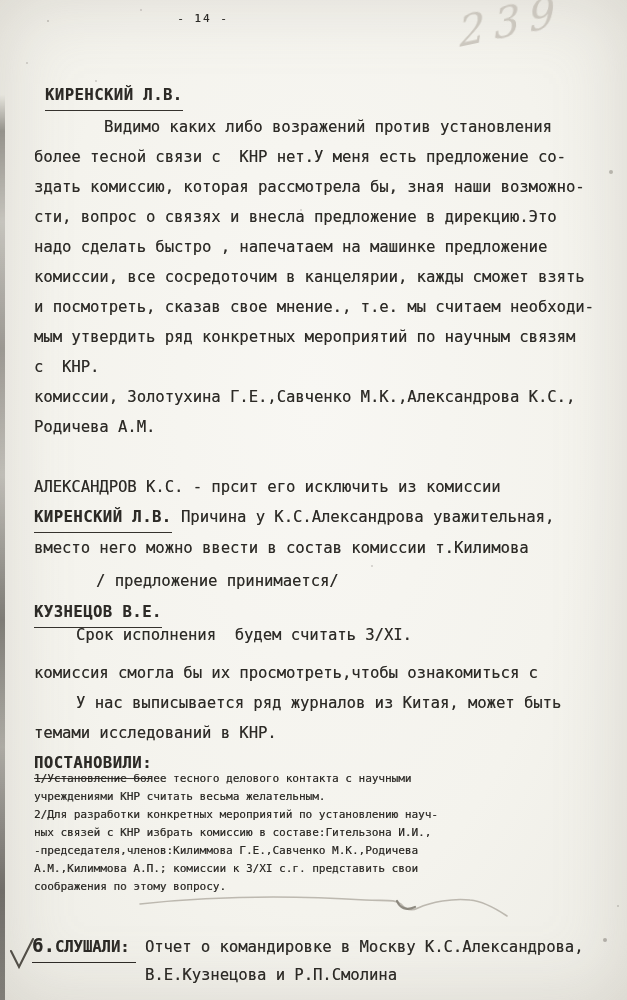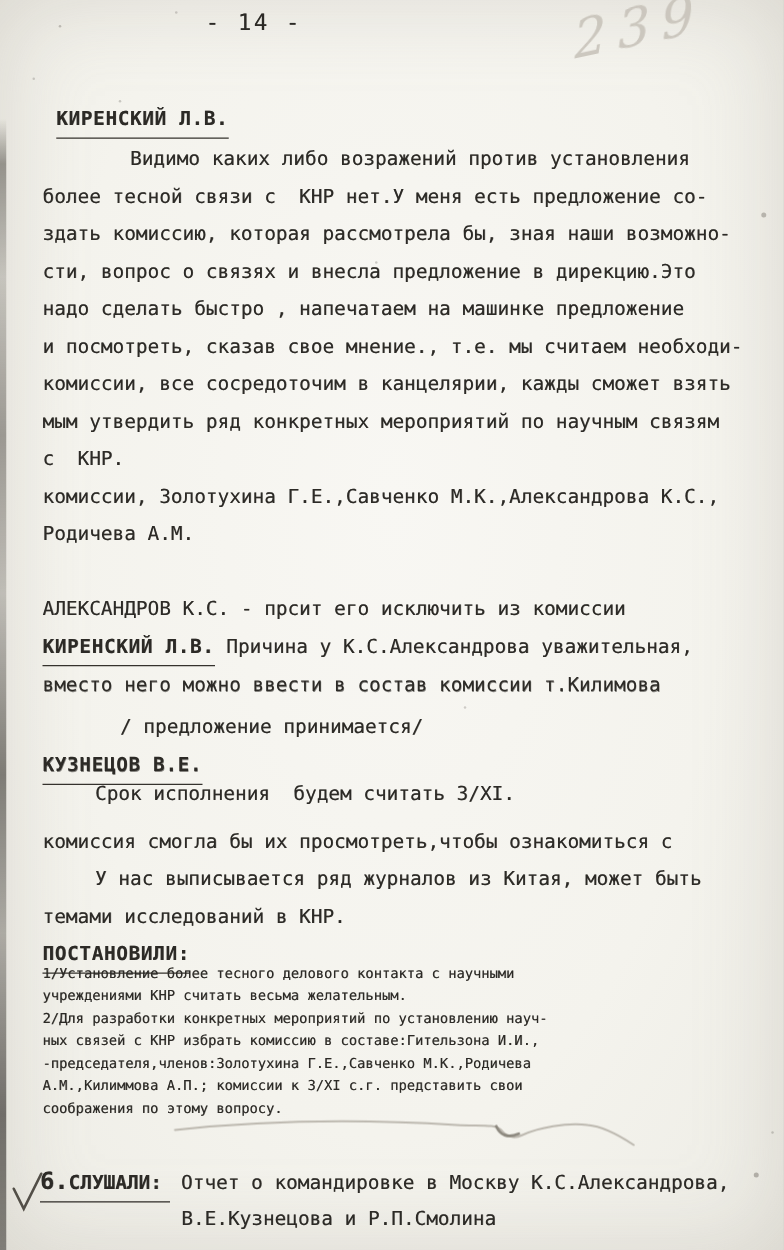--- a/index.html
+++ b/index.html
@@ -27,21 +27,21 @@
   .hd{
     font-weight:bold;
     letter-spacing:0.5px;
     display:inline-block;
     border-bottom:1.6px solid #35322d;
     padding-bottom:0px;
   }
   .res .tl{ font-size:11px; line-height:18px; }
   .pagenum{
     position:absolute; top:6px; left:158px; width:90px;
-    text-align:center; font-size:18px; letter-spacing:2px;
+    text-align:center; font-size:11px; letter-spacing:2px;
     line-height:26px;
   }
   .pencil{
     position:absolute; top:-4px; left:458px;
     font-family:"DejaVu Serif", serif;
     font-style:italic;
     font-size:42px;
     letter-spacing:9px;
     color:#c6c1b8;
     transform:rotate(-12deg) skewX(-10deg);
@@ -104,22 +104,22 @@
     <div class="blk" style="left:45px;top:80px;">
       <span class="hd tl">КИРЕНСКИЙ Л.В.</span>
     </div>
 
     <div class="blk" style="left:34px;top:112px;">
       <div class="tl ind70">Видимо каких либо возражений против установления</div>
       <div class="tl">более тесной связи с  КНР нет.У меня есть предложение со-</div>
       <div class="tl">здать комиссию, которая рассмотрела бы, зная наши возможно-</div>
       <div class="tl">сти, вопрос о связях и внесла предложение в дирекцию.Это</div>
       <div class="tl">надо сделать быстро , напечатаем на машинке предложение</div>
+      <div class="tl">комиссии, все сосредоточим в канцелярии, кажды сможет взять</div>
       <div class="tl">и посмотреть, сказав свое мнение., т.е. мы считаем необходи-</div>
-      <div class="tl">комиссии, все сосредоточим в канцелярии, кажды сможет взять</div>
       <div class="tl">мым утвердить ряд конкретных мероприятий по научным связям</div>
       <div class="tl">с  КНР.</div>
     </div>
 
     <div class="blk" style="left:34px;top:382px;">
       <div class="tl">комиссии, Золотухина Г.Е.,Савченко М.К.,Александрова К.С.,</div>
       <div class="tl">Родичева А.М.</div>
     </div>
 
     <div class="blk" style="left:34px;top:472px;">
@@ -149,21 +149,21 @@
     </div>
 
     <div class="blk" style="left:34px;top:748px;">
       <span class="hd tl">ПОСТАНОВИЛИ:</span>
     </div>
     <div class="blk res" style="left:34px;top:770px;">
       <div class="tl">1/Установление более тесного делового контакта с научными</div>
       <div class="tl">учреждениями КНР считать весьма желательным.</div>
       <div class="tl">2/Для разработки конкретных мероприятий по установлению науч-</div>
       <div class="tl">ных связей с КНР избрать комиссию в составе:Гительзона И.И.,</div>
-      <div class="tl">-председателя,членов:Золотухина Г.Е.,Савченко М.К.,Родичева</div>
+      <div class="tl">-председателя,членов:Килиммова Г.Е.,Савченко М.К.,Родичева</div>
       <div class="tl">А.М.,Килиммова А.П.; комиссии к 3/XI с.г. представить свои</div>
       <div class="tl">соображения по этому вопросу.</div>
     </div>
 
     <div class="item6-l1">
       <span class="tl"><span class="item6-head"><span class="item6-num">6.</span><span>СЛУШАЛИ:</span></span><span> Отчет о командировке в Москву К.С.Александрова,</span></span>
     </div>
     <div class="item6-l2">
       <span class="tl">В.Е.Кузнецова и Р.П.Смолина</span>
     </div>

